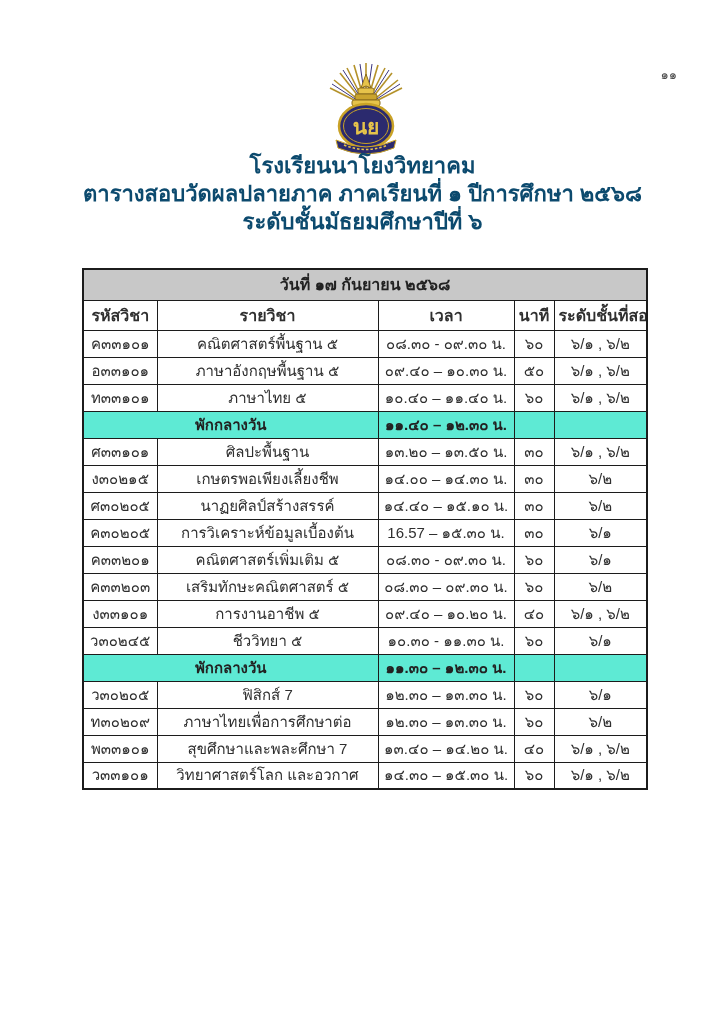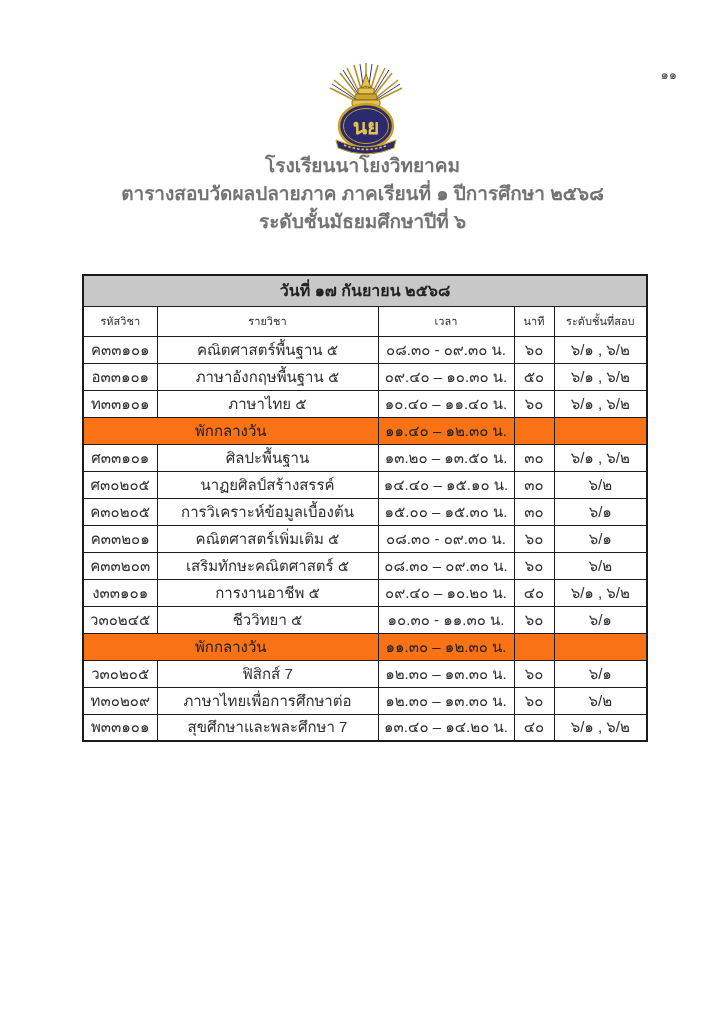--- a/index.html
+++ b/index.html
@@ -23,27 +23,27 @@
     top: 62px; left: 7px; right: 0;
     display: flex; justify-content: center;
   }
   .titles {
     position: absolute;
     top: 152px; left: 0; right: 0;
     text-align: center;
   }
   .title-line {
     font-weight: bold;
-    font-size: 19px;
+    font-size: 22px;
     line-height: 28px;
-    color: #737373;
+    color: #0c4a6e;
   }
   .table-wrap {
     position: absolute;
-    top: 274px; left: 82px;
+    top: 268px; left: 82px;
     width: 512px;
   }
   table.schedule {
     border-collapse: collapse;
     width: 564px;
     table-layout: fixed;
     border: 2px solid #1c1c1c;
   }
   table.schedule td {
     border: 1px solid #1c1c1c;
@@ -56,27 +56,27 @@
     overflow: hidden;
   }
   tr.date-row td {
     background: #c8c8c8;
     font-weight: bold;
     font-size: 16px;
     height: 31px;
     color: #222;
   }
   tr.col-header-row td {
-    font-weight: normal;
-    font-size: 11px;
+    font-weight: bold;
+    font-size: 16px;
     height: 30px;
   }
   tr.break-row td {
-    background: #f97316;
-    font-weight: normal;
+    background: #5eead4;
+    font-weight: bold;
     color: #222;
   }
   td.cell-subject { text-align: left; padding-left: 9px; }
   td.cell-code, td.cell-time, td.cell-minutes, td.cell-level { text-align: center; }
 </style>
 </head>
 <body>
 
 <div class="page-number">๑๑</div>
 
@@ -173,30 +173,37 @@
           <td class="cell-level"></td>
         </tr>
         <tr class="subject-row">
           <td class="cell-code">ศ๓๓๑๐๑</td>
           <td class="cell-subject">ศิลปะพื้นฐาน</td>
           <td class="cell-time">๑๓.๒๐ – ๑๓.๕๐ น.</td>
           <td class="cell-minutes">๓๐</td>
           <td class="cell-level">๖/๑ , ๖/๒</td>
         </tr>
         <tr class="subject-row">
+          <td class="cell-code">ง๓๐๒๑๕</td>
+          <td class="cell-subject">เกษตรพอเพียงเลี้ยงชีพ</td>
+          <td class="cell-time">๑๔.๐๐ – ๑๔.๓๐ น.</td>
+          <td class="cell-minutes">๓๐</td>
+          <td class="cell-level">๖/๒</td>
+        </tr>
+        <tr class="subject-row">
           <td class="cell-code">ศ๓๐๒๐๕</td>
           <td class="cell-subject">นาฏยศิลป์สร้างสรรค์</td>
           <td class="cell-time">๑๔.๔๐ – ๑๕.๑๐ น.</td>
           <td class="cell-minutes">๓๐</td>
           <td class="cell-level">๖/๒</td>
         </tr>
         <tr class="subject-row">
           <td class="cell-code">ค๓๐๒๐๕</td>
           <td class="cell-subject">การวิเคราะห์ข้อมูลเบื้องต้น</td>
-          <td class="cell-time">๑๕.๐๐ – ๑๕.๓๐ น.</td>
+          <td class="cell-time">16.57 – ๑๕.๓๐ น.</td>
           <td class="cell-minutes">๓๐</td>
           <td class="cell-level">๖/๑</td>
         </tr>
         <tr class="subject-row">
           <td class="cell-code">ค๓๓๒๐๑</td>
           <td class="cell-subject">คณิตศาสตร์เพิ่มเติม ๕</td>
           <td class="cell-time">๐๘.๓๐ - ๐๙.๓๐ น.</td>
           <td class="cell-minutes">๖๐</td>
           <td class="cell-level">๖/๑</td>
         </tr>
@@ -241,15 +248,22 @@
           <td class="cell-minutes">๖๐</td>
           <td class="cell-level">๖/๒</td>
         </tr>
         <tr class="subject-row">
           <td class="cell-code">พ๓๓๑๐๑</td>
           <td class="cell-subject">สุขศึกษาและพละศึกษา 7</td>
           <td class="cell-time">๑๓.๔๐ – ๑๔.๒๐ น.</td>
           <td class="cell-minutes">๔๐</td>
           <td class="cell-level">๖/๑ , ๖/๒</td>
         </tr>
+        <tr class="subject-row">
+          <td class="cell-code">ว๓๓๑๐๑</td>
+          <td class="cell-subject">วิทยาศาสตร์โลก และอวกาศ</td>
+          <td class="cell-time">๑๔.๓๐ – ๑๕.๓๐ น.</td>
+          <td class="cell-minutes">๖๐</td>
+          <td class="cell-level">๖/๑ , ๖/๒</td>
+        </tr>
       </tbody>
   </table>
 </div>
 
 </body></html>

